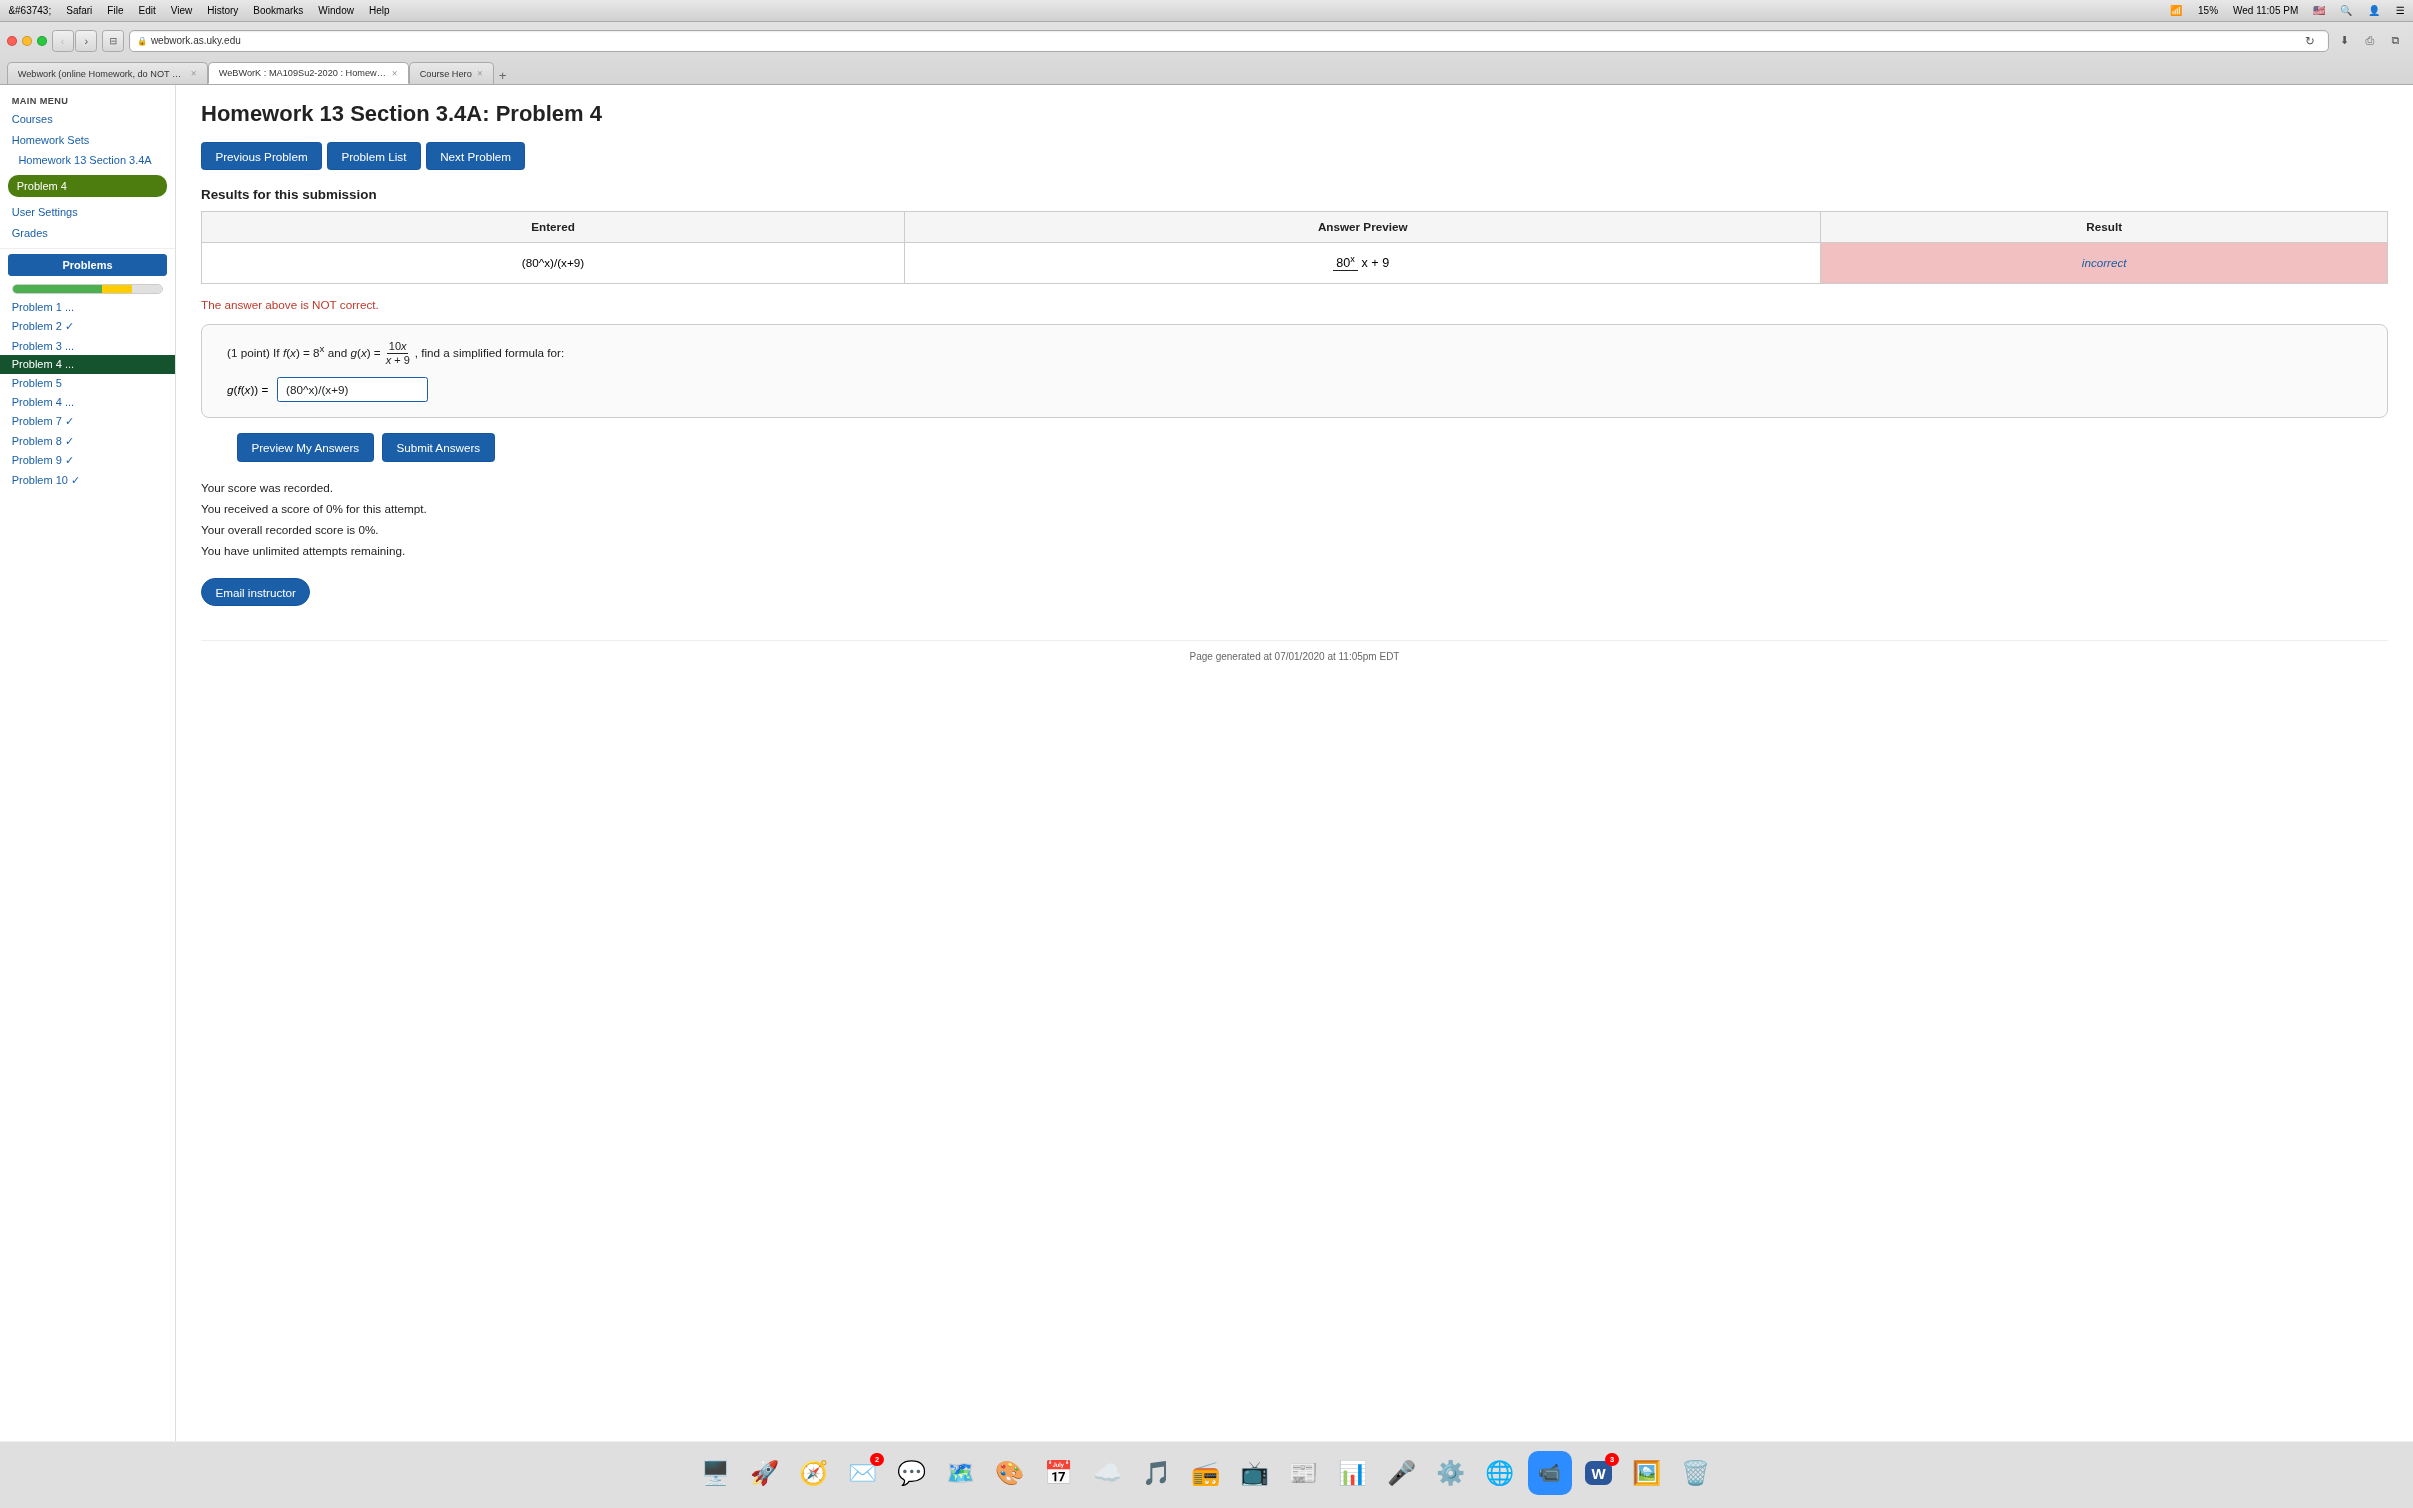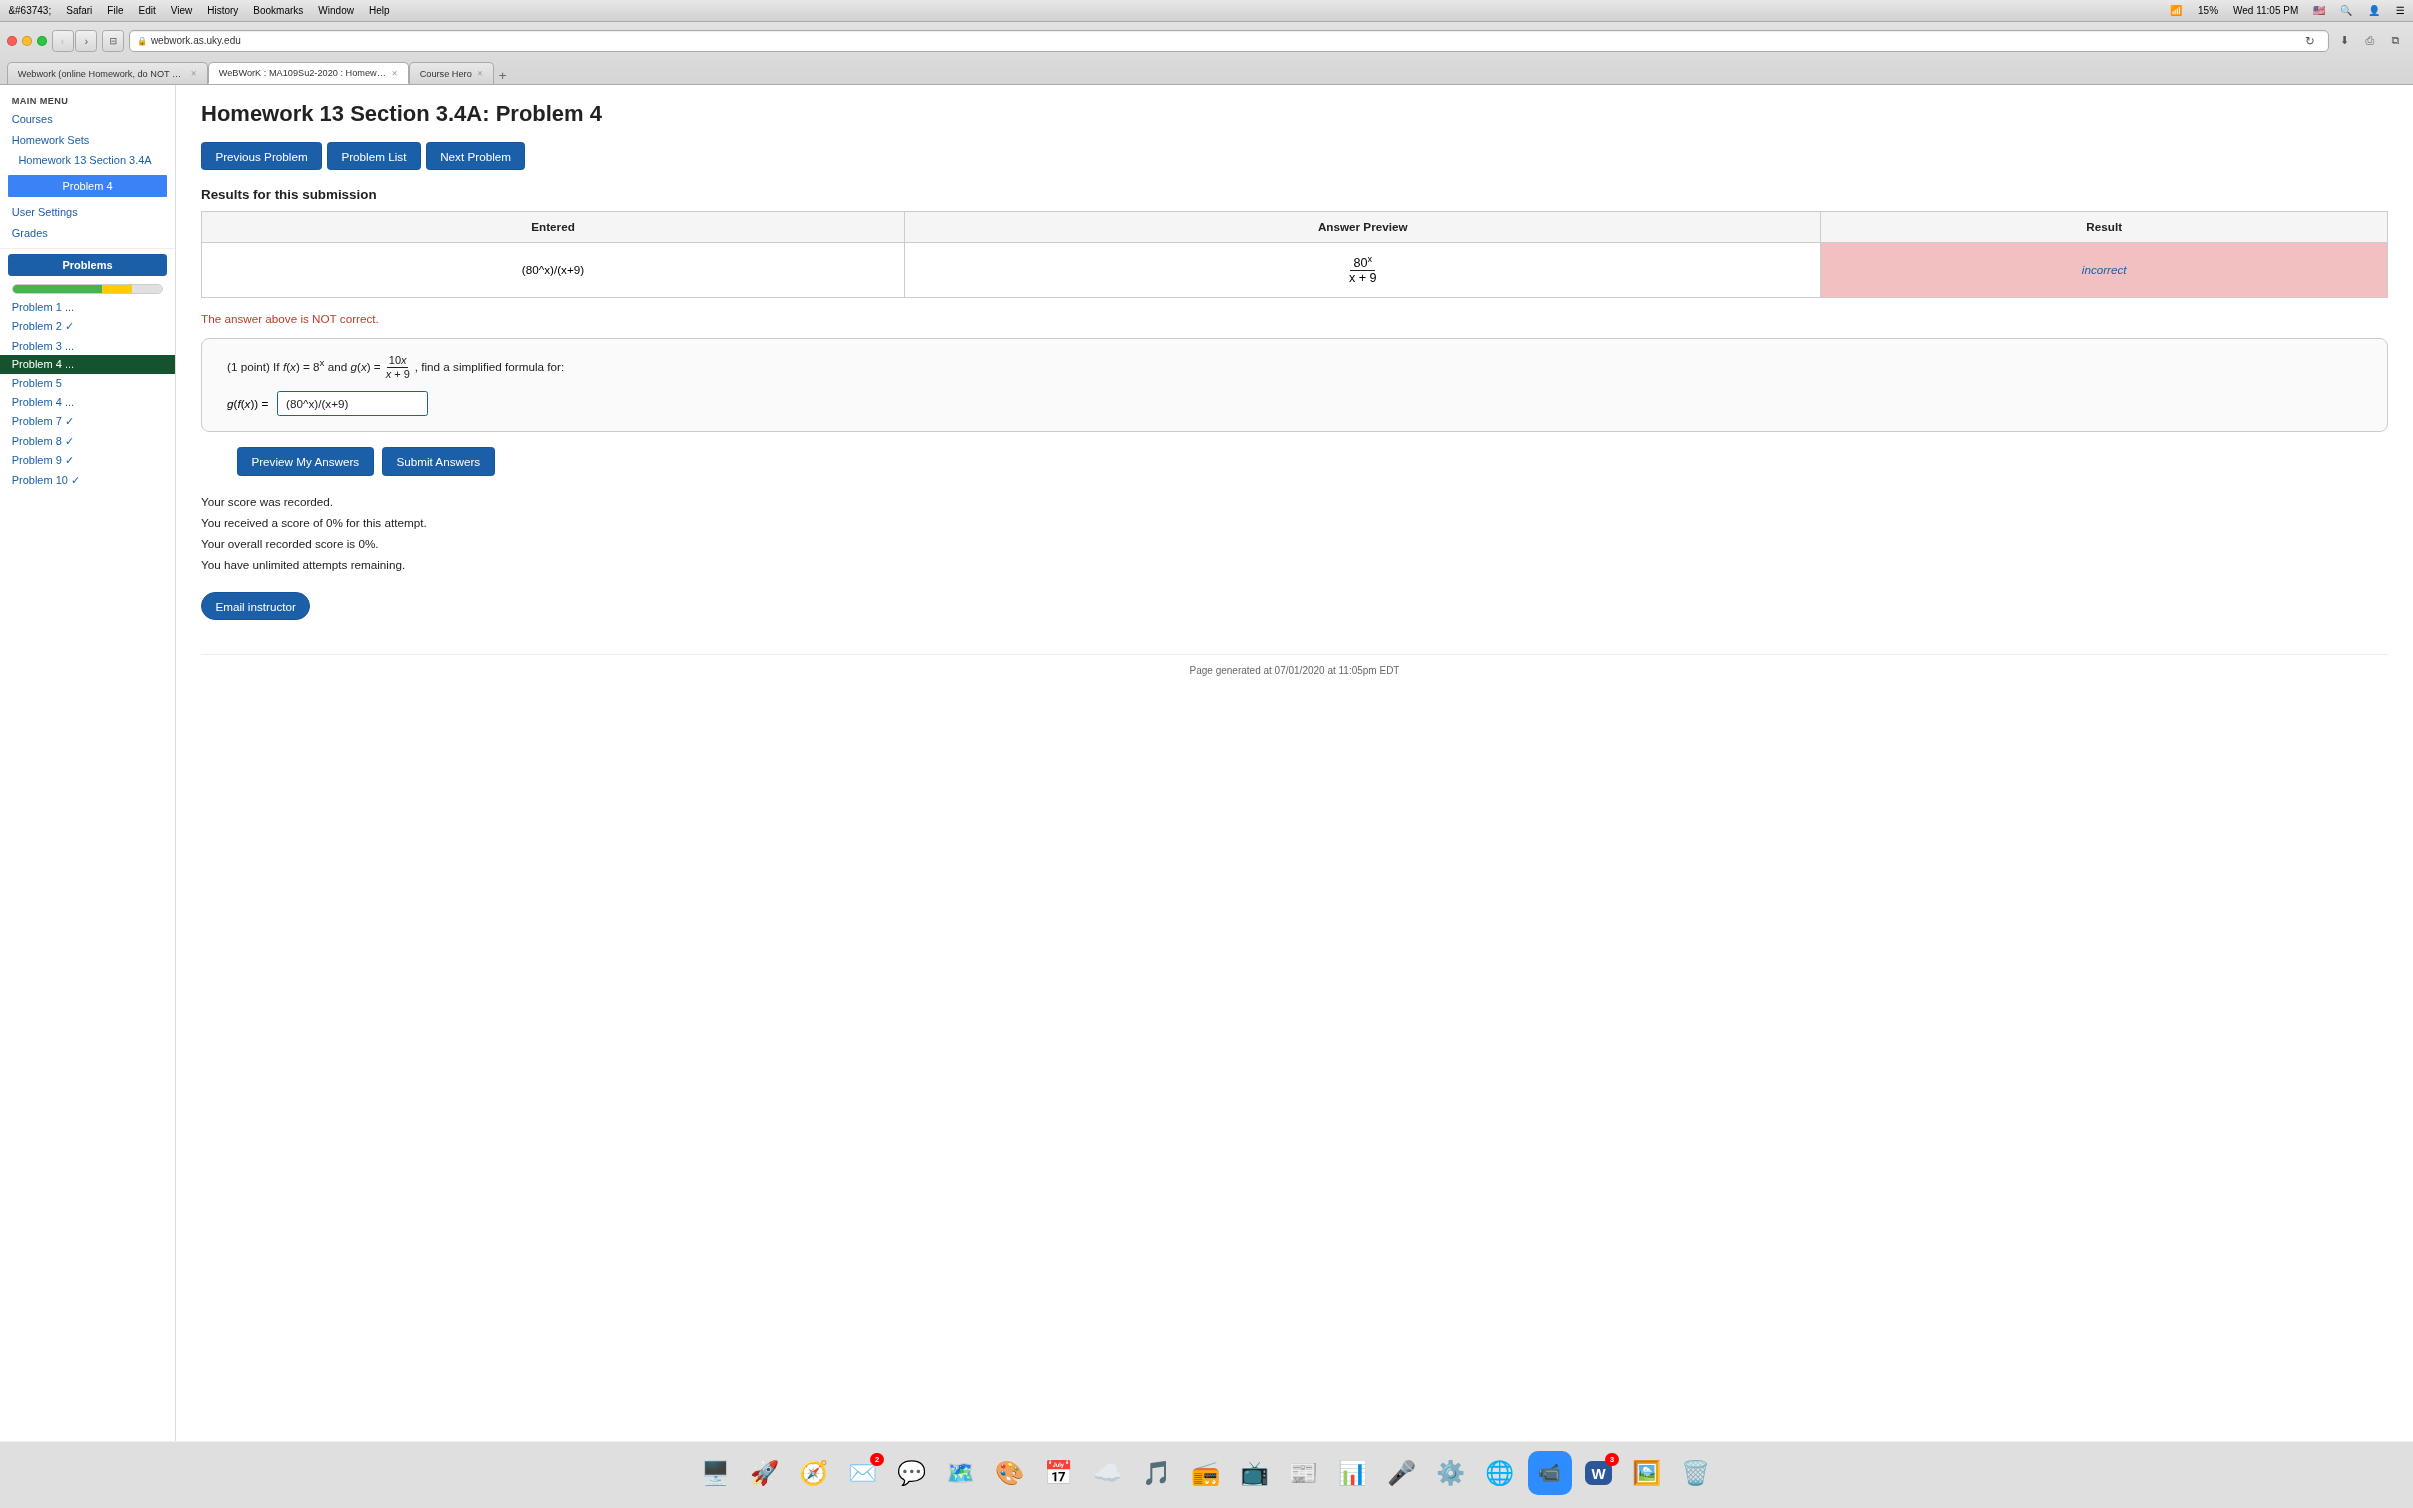--- a/index.html
+++ b/index.html
@@ -97,22 +97,22 @@
       font-size: 9.2px; font-weight: 700; color: #444; padding: 5px 11.7px 3.4px;
       text-transform: uppercase; letter-spacing: 0.4px;
     }
     .sidebar-link {
       display: block; padding: 4.2px 11.7px; color: #1a5fa8; font-size: 11px; cursor: pointer;
       text-decoration: none;
     }
     .sidebar-link.indent { padding-left: 18.4px; }
     .sidebar-btn-active {
       display: block; margin: 5px 8.4px; padding: 5px 8.4px;
-      background: #3b82f6; color: white; border-radius: 1px;
-      font-size: 11px; font-weight: 500; text-align: center; cursor: pointer;
+      background: #4d7c0f; color: white; border-radius: 10px;
+      font-size: 11px; font-weight: 500; text-align: left; cursor: pointer;
     }
     .sidebar-divider { border: none; border-top: 0.8px solid #eee; margin: 5px 0; }
     .problems-header {
       background: #1a5fa8; color: white; text-align: center; padding: 5px;
       font-size: 11px; font-weight: 600; margin: 5px 8.4px; border-radius: 3.4px;
     }
     .progress-bar-container {
       display: flex; align-items: center; padding: 3.4px 11.7px; gap: 3.4px;
     }
     .progress-bar {
@@ -145,21 +145,21 @@
     }
     .results-table th {
       background: #f5f5f5; border: 0.8px solid #ccc; padding: 8.4px 13.4px;
       font-size: 11.7px; font-weight: 600; color: #222; text-align: center;
     }
     .results-table td {
       border: 0.8px solid #ccc; padding: 11.7px 13.4px; text-align: center; font-size: 11.7px;
     }
     .result-incorrect { background: #f2c0c0; color: #1a5fa8; font-style: italic; }
 
-    .fraction { display: inline-flex; flex-direction: column; align-items: center; font-size: 11.7px; justify-content: flex-end; }
+    .fraction { display: inline-flex; flex-direction: row; align-items: center; font-size: 11.7px; justify-content: flex-end; }
     .fraction .numerator { border-bottom: 0.8px solid #222; padding: 0 3.4px; font-size: 12.6px; }
     .fraction .denominator { padding: 0 3.4px; font-size: 12.6px; }
     .superscript { font-size: 9.2px; vertical-align: super; }
 
     .not-correct-msg { color: #c0392b; font-size: 11.7px; margin-bottom: 13.4px; }
 
     .problem-box {
       border: 0.8px solid #ccc; border-radius: 8px; padding: 15px 25px; margin-bottom: 15px;
       background: #fafafa;
     }

